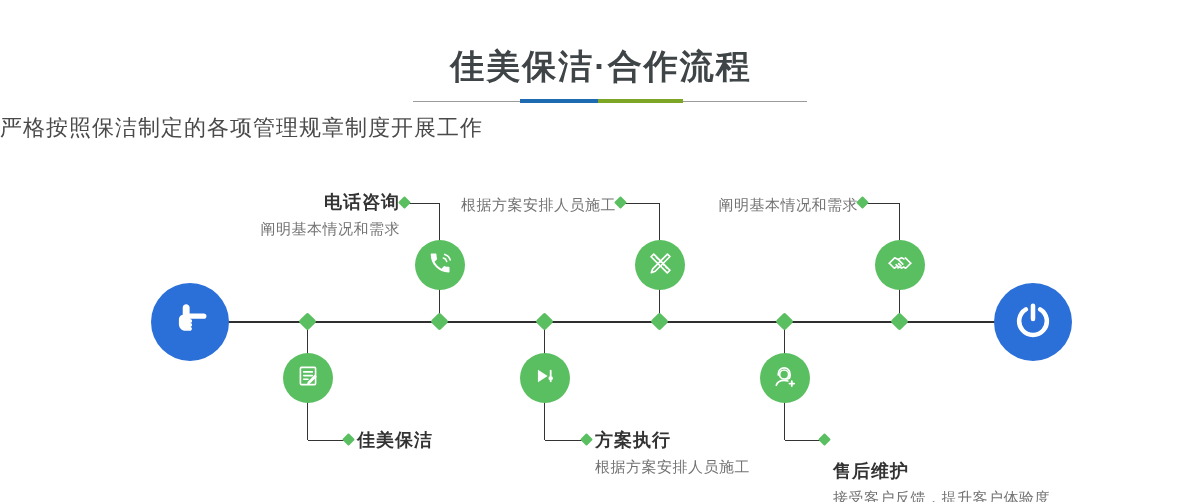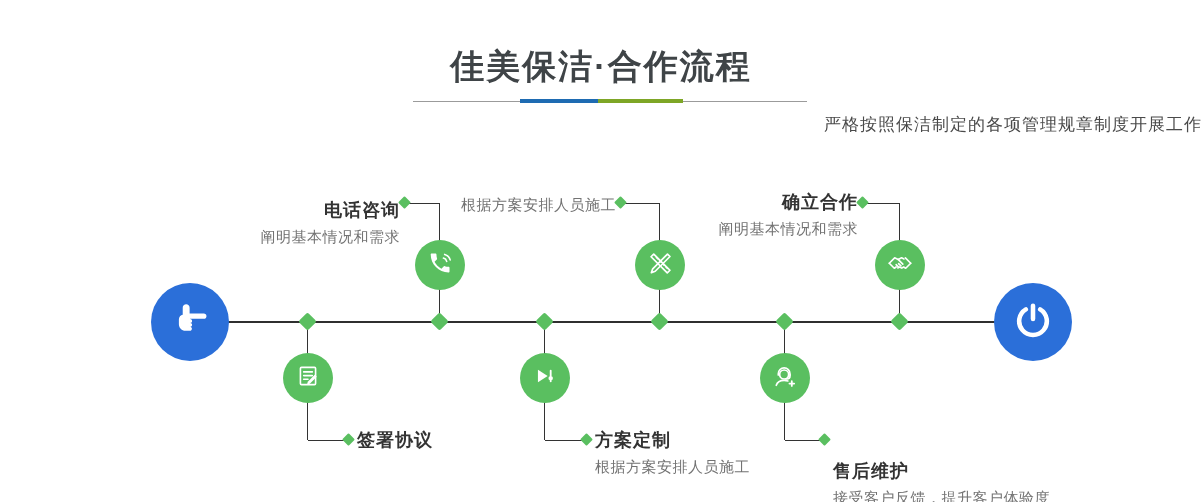--- a/index.html
+++ b/index.html
@@ -37,22 +37,22 @@
     position: absolute;
     top: 99px; left: 520px;
     height: 4px; display: flex;
     z-index: 2;
   }
   .divider-accent .seg-blue  { width: 78px; height: 4px; background: #1e6bb2; }
   .divider-accent .seg-green { width: 85px; height: 4px; background: #7ea626; }
   .page-subtitle {
     position: absolute;
     top: 113px; left: 0; width: 100%;
-    text-align: right;
-    font-size: 17px;
+    text-align: left;
+    font-size: 22px;
     color: #4a4a4a;
     letter-spacing: 1px;
   }
 
   
   .main-line {
     position: absolute;
     top: 321px; left: 200px;
     width: 820px; height: 2px;
     background: #2f2f2f;
@@ -144,21 +144,21 @@
     letter-spacing: 1px;
   }
   .callout .step-desc {
     font-size: 15px;
     color: #737373;
     margin-top: 6px;
     letter-spacing: 0.5px;
     white-space: nowrap;
   }
   .callout.top { text-align: right; top: 190px; }
-  .c1 { right: 802px; margin-top: 8px; }
+  .c1 { right: 802px; }
   .c2 { right: 586px; }
   .c3 { right: 344px; }
   .callout.bottom { text-align: left; top: 428px; }
   .c4 { left: 357px; }
   .c5 { left: 595px; }
   .c6 { left: 833px; margin-top: 31px; }
 </style>
 </head>
 <body>
 
@@ -288,28 +288,27 @@
   </div>
 
   <div class="callout top c1">
     <div class="step-title">电话咨询</div>
     <div class="step-desc">阐明基本情况和需求</div>
   </div>
   <div class="callout top c2">
     <div class="step-desc">根据方案安排人员施工</div>
   </div>
   <div class="callout top c3">
-    <div class="step-title">确立合作</div>
     <div class="step-desc">阐明基本情况和需求</div>
   </div>
   <div class="callout bottom c4">
-    <div class="step-title">签署协议</div>
+    <div class="step-title">佳美保洁</div>
   </div>
   <div class="callout bottom c5">
-    <div class="step-title">方案定制</div>
+    <div class="step-title">方案执行</div>
     <div class="step-desc">根据方案安排人员施工</div>
   </div>
   <div class="callout bottom c6">
     <div class="step-title">售后维护</div>
     <div class="step-desc">接受客户反馈，提升客户体验度</div>
   </div>
 
 </div>
 
 </body></html>

